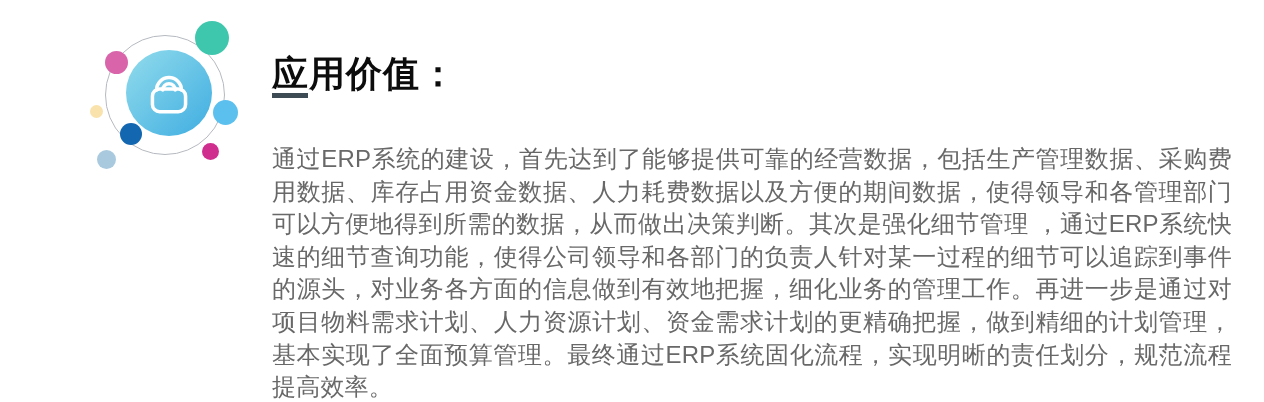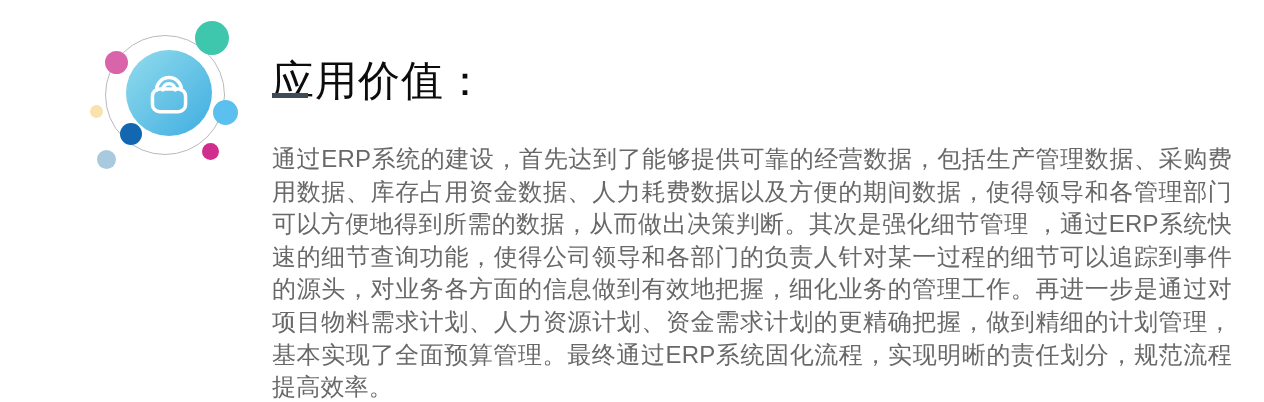--- a/index.html
+++ b/index.html
@@ -62,23 +62,23 @@
   .content {
     position: absolute;
     left: 272px;
     top: 0;
     width: 960px;
   }
   .page-title {
     position: absolute;
     left: 0;
     top: 28px;
-    font-size: 42px;
+    font-size: 36px;
     line-height: 1.2;
-    font-weight: 400;
+    font-weight: 700;
     color: #0c0c0c;
     letter-spacing: 1px;
     white-space: nowrap;
   }
   .title-dash {
     position: absolute;
     left: 0;
     top: 93px;
     width: 36px;
     height: 5px;

